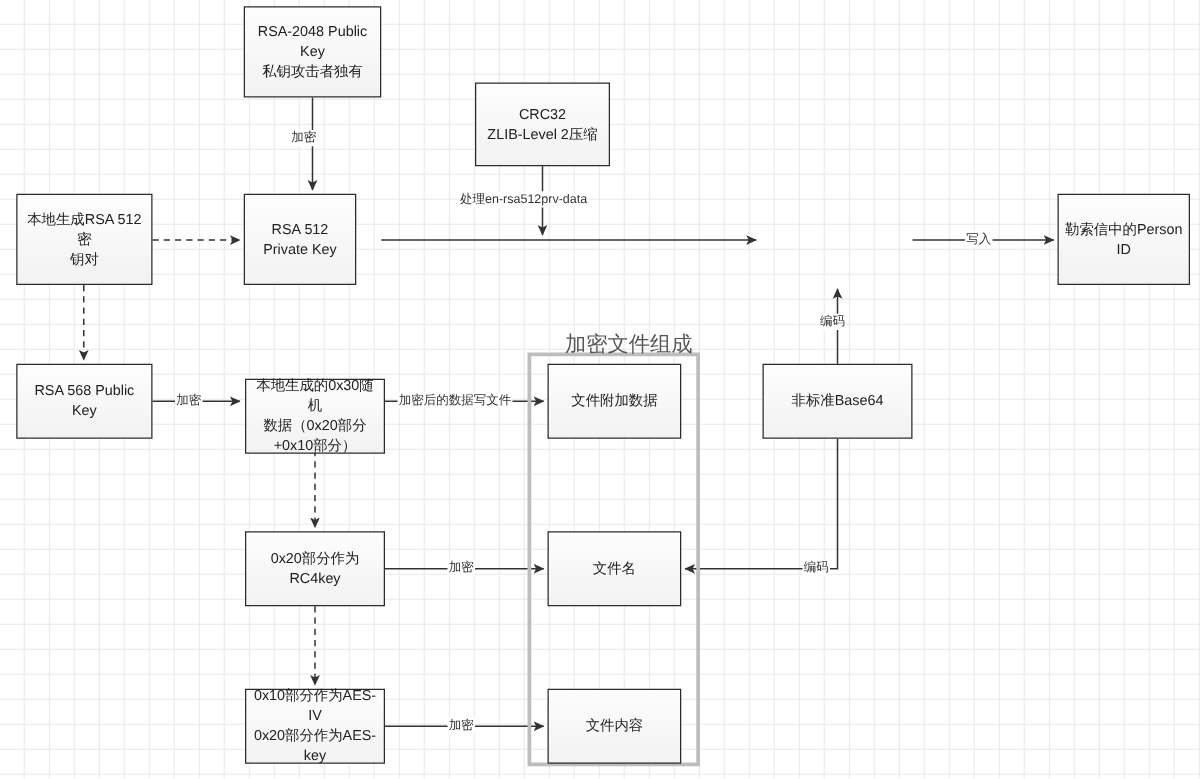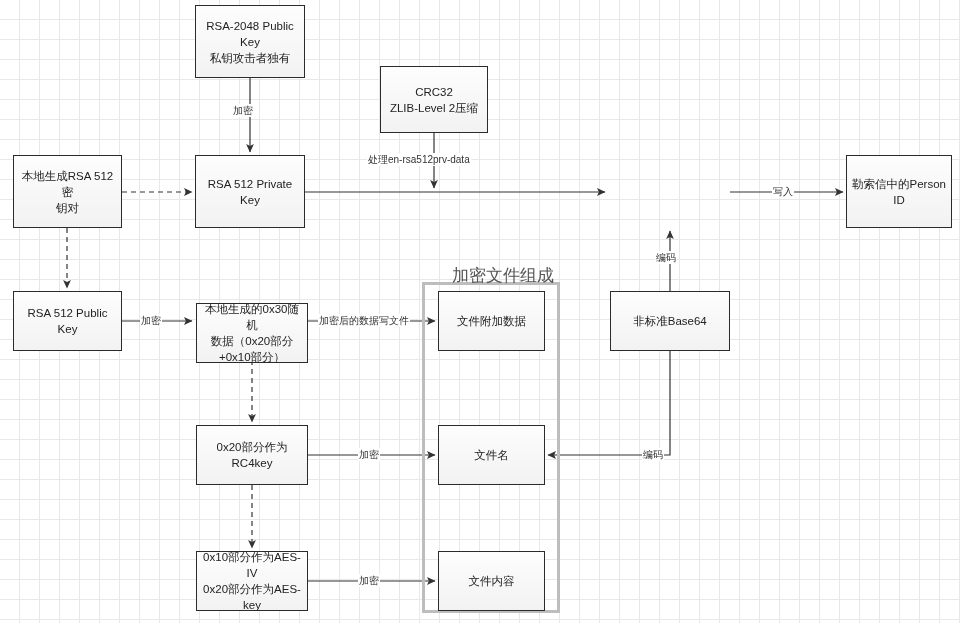--- a/index.html
+++ b/index.html
@@ -147,31 +147,31 @@
   <div class="node" style="left:380px; top:66px; width:108px; height:67px;">
     <span class="txt">CRC32
 ZLIB-Level 2压缩</span>
   </div>
 
   <div class="node" style="left:13px; top:155px; width:109px; height:73px;">
     <span class="txt">本地生成RSA 512密
 钥对</span>
   </div>
 
-  <div class="node" style="left:195px; top:155px; width:110px; height:73px;">
+  <div class="node" style="left:195px; top:155px; width:90px; height:73px;">
     <span class="txt">RSA 512 Private Key</span>
   </div>
 
 
   <div class="node" style="left:846px; top:155px; width:106px; height:73px;">
     <span class="txt">勒索信中的Person ID</span>
   </div>
 
   <div class="node" style="left:13px; top:291px; width:109px; height:60px;">
-    <span class="txt">RSA 512 Public Key</span>
+    <span class="txt">RSA 568 Public Key</span>
   </div>
 
   <div class="node" style="left:196px; top:303px; width:112px; height:60px;">
     <span class="txt">本地生成的0x30随机
 数据（0x20部分
 +0x10部分）</span>
   </div>
 
   <div class="node" style="left:438px; top:291px; width:107px; height:60px;">
     <span class="txt">文件附加数据</span>

